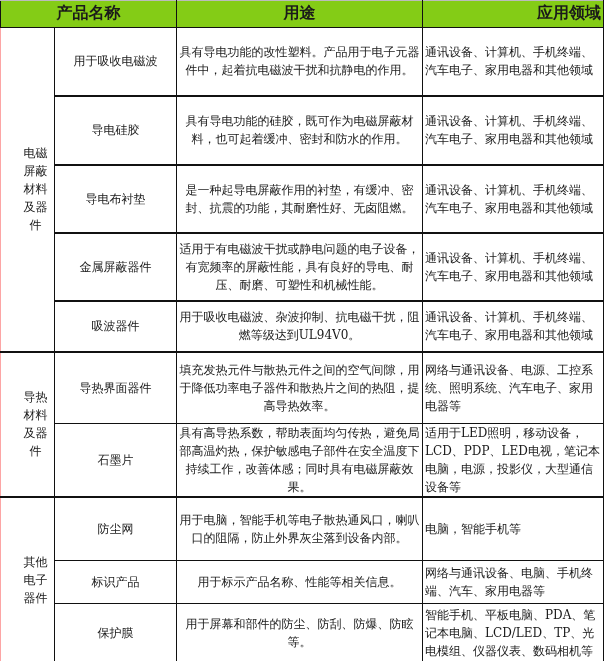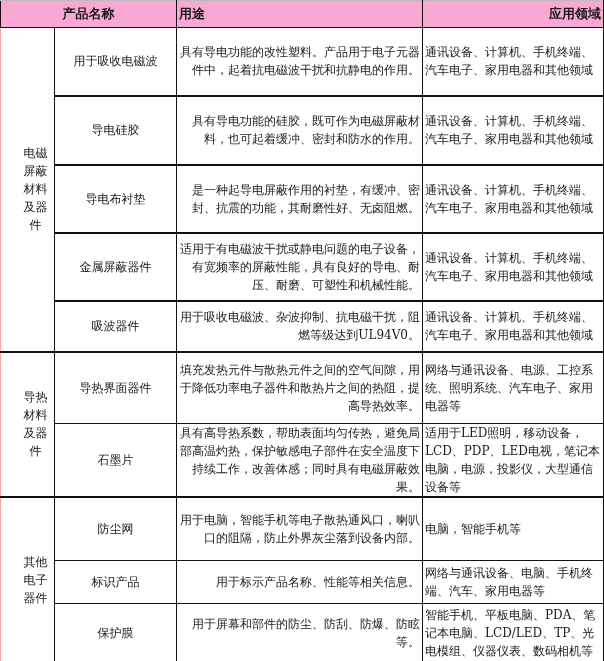--- a/index.html
+++ b/index.html
@@ -1,25 +1,25 @@
 <!DOCTYPE html>
 <html><head>
 <meta charset="utf-8">
 <style>
   html, body { margin:0; padding:0; background:#ffffff; }
   body { width:604px; height:661px; overflow:hidden; font-family:"DejaVu Serif","Liberation Serif",serif; color:#1a1a1a; }
   table { border-collapse:collapse; table-layout:fixed; width:603px; font-size:12px; line-height:18px; }
   td, th { border:1px solid #111; padding:0 2px; vertical-align:middle; }
-  th { background:#f9a8d4; font-weight:bold; font-family:Liberation Serif, serif; font-size:13px; height:26px; border-top:1px solid #bbb; }
+  th { background:#84cc16; font-weight:bold; font-family:Liberation Mono, monospace; font-size:16px; height:26px; border-top:1px solid #bbb; }
   th.h-left { text-align:center; }
-  th.h-use { text-align:left;margin-left:23px; }
+  th.h-use { text-align:center;margin-left:23px; }
   th.h-app { text-align:right; padding-left:2px; }
   td.cat { text-align:center; border-left:1px solid #fca5a5;padding-left:18px; }
   td.name { text-align:center; }
-  td.use { text-align:right; }
+  td.use { text-align:center; }
   td.app { text-align:left; }
   tr.thick > td { border-top:2px solid #111; }
   table { border-bottom:2px solid #111; }
 </style>
 </head>
 <body>
 
 <table>
   <colgroup>
     <col style="width:54px">

